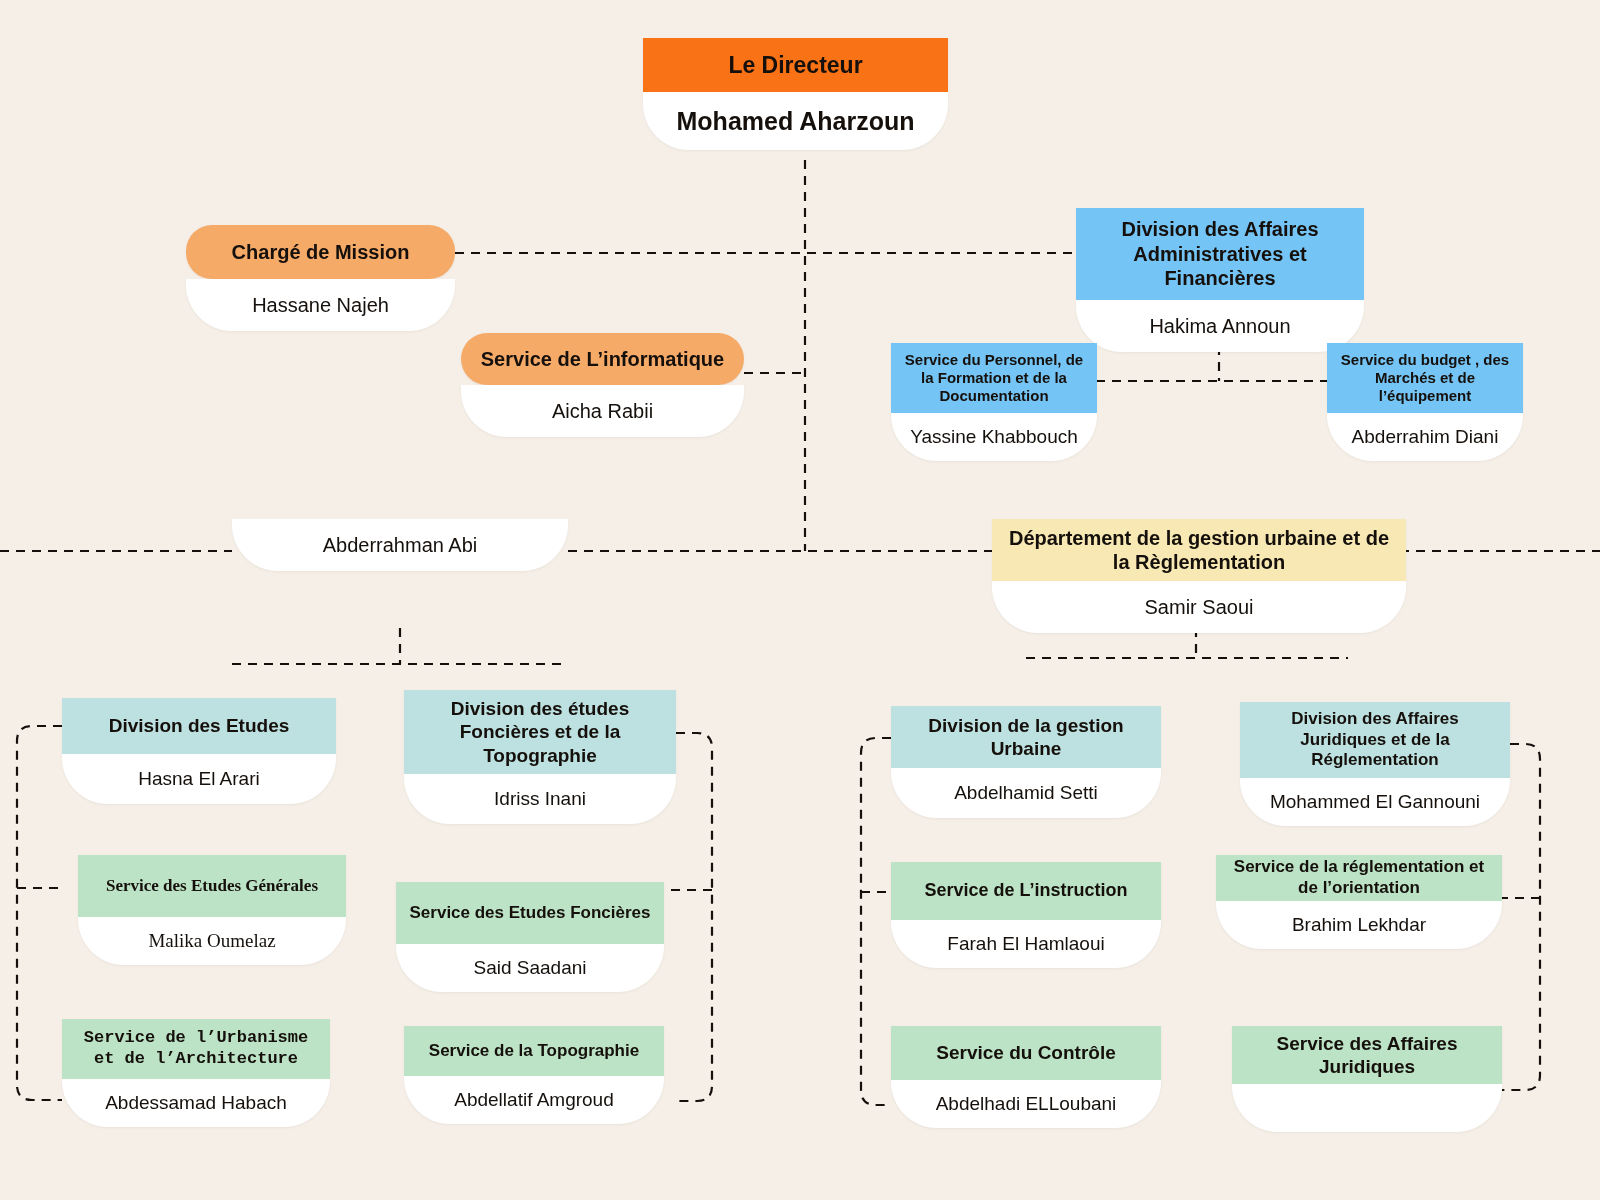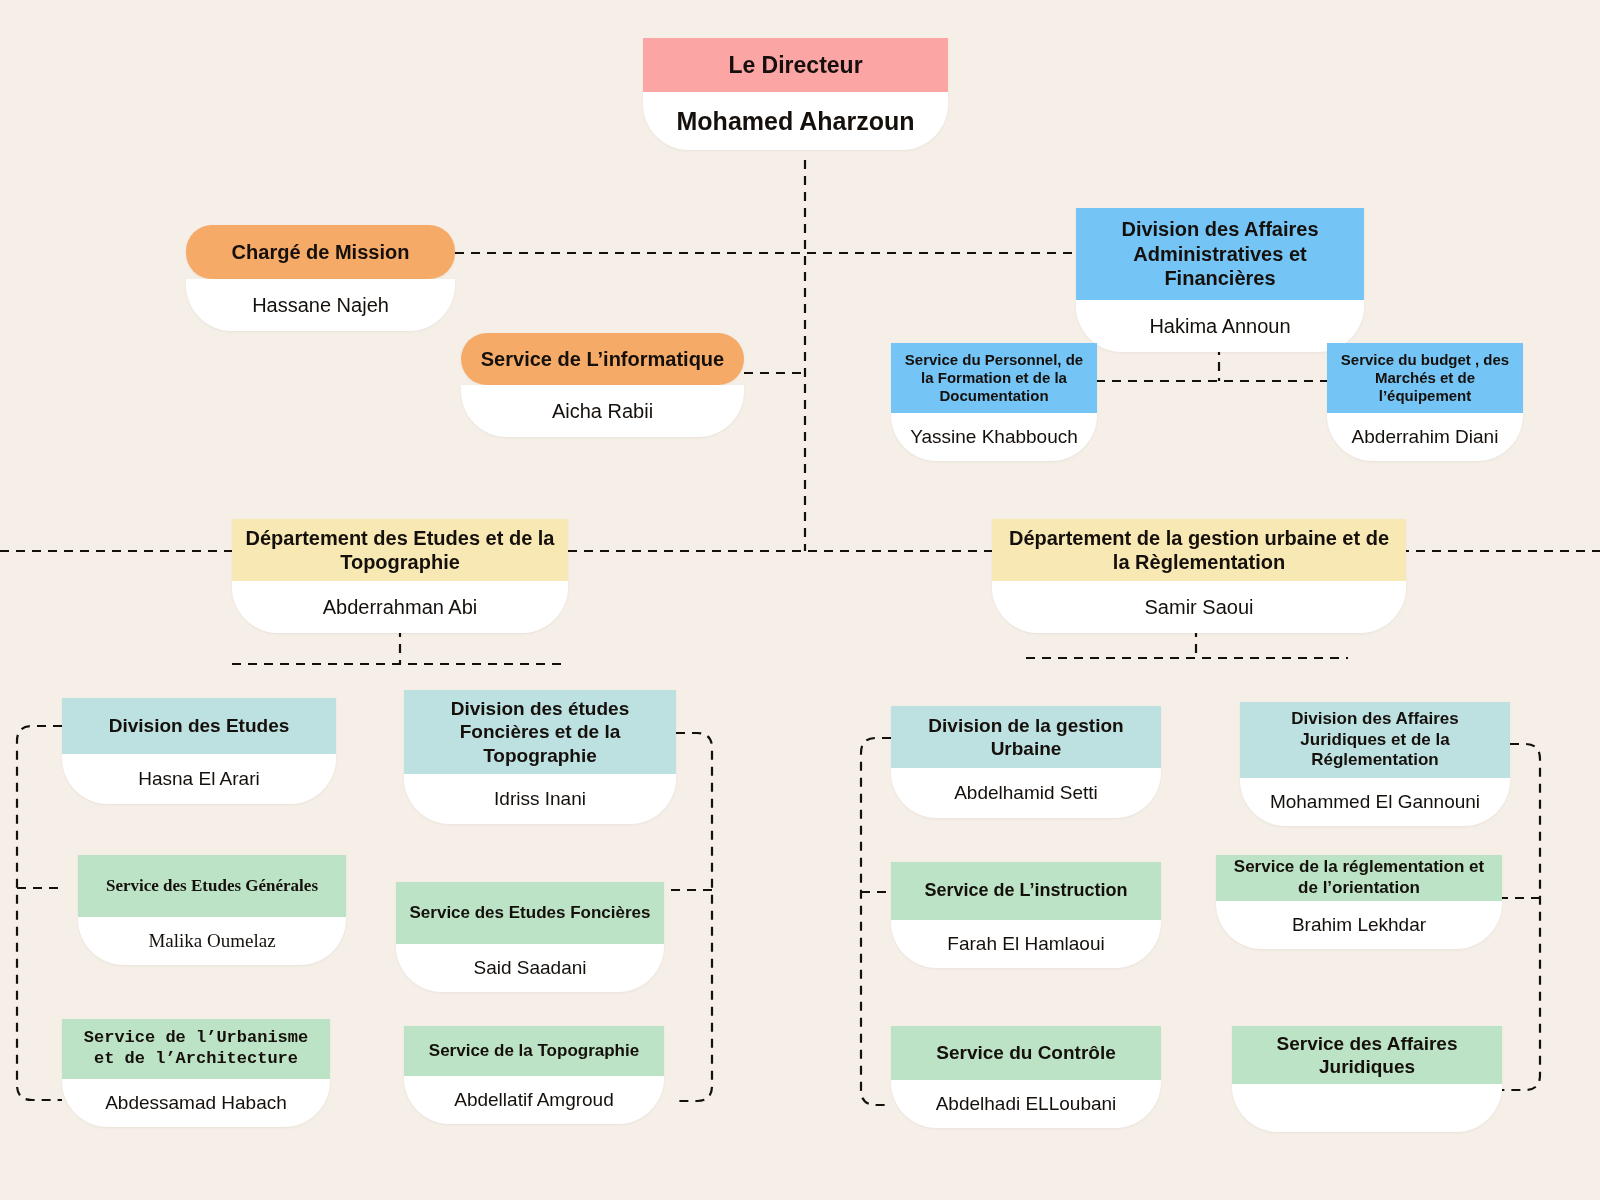--- a/index.html
+++ b/index.html
@@ -51,21 +51,21 @@
     align-items: center;
     justify-content: center;
     text-align: center;
     font-weight: bold;
     color: #15100c;
     line-height: 1.22;
     padding: 6px 8px;
   }
 
   
-  .c-pink   .head { background: #fca5a5; }
+  .c-pink   .head { background: #f97316; }
   .c-orange .head { background: #f5aa68; border-radius: 26px; }
   .c-blue   .head { background: #74c4f5; }
   .c-yellow .head { background: #f7e8b4; }
   .c-teal   .head { background: #bde1e0; }
   .c-green  .head { background: #bce3c5; }
 
   
   .s-dir .head  { font-size: 23px; height: 54px; }
   .s-dir .body  { font-size: 25px; font-weight: bold; height: 58px; }
 
@@ -142,21 +142,20 @@
     <div class="head" style="height:70px;">Service du Personnel, de la Formation et de la Documentation</div>
     <div class="body">Yassine Khabbouch</div>
   </div>
 
   <div class="node c-blue s-sm" style="left:1327px; top:343px; width:196px;">
     <div class="head" style="height:70px;">Service du budget , des Marchés et de l’équipement</div>
     <div class="body">Abderrahim Diani</div>
   </div>
 
   <div class="node c-yellow s-lg" style="left:232px; top:519px; width:336px;">
-    <div class="head" style="height:62px;">Département des Etudes et de la Topographie</div>
     <div class="body">Abderrahman Abi</div>
   </div>
 
   <div class="node c-yellow s-lg" style="left:992px; top:519px; width:414px;">
     <div class="head" style="height:62px;">Département de la gestion urbaine et de la Règlementation</div>
     <div class="body">Samir Saoui</div>
   </div>
 
   <div class="node c-teal s-md" style="left:62px; top:698px; width:274px;">
     <div class="head" style="height:56px;">Division des Etudes</div>

